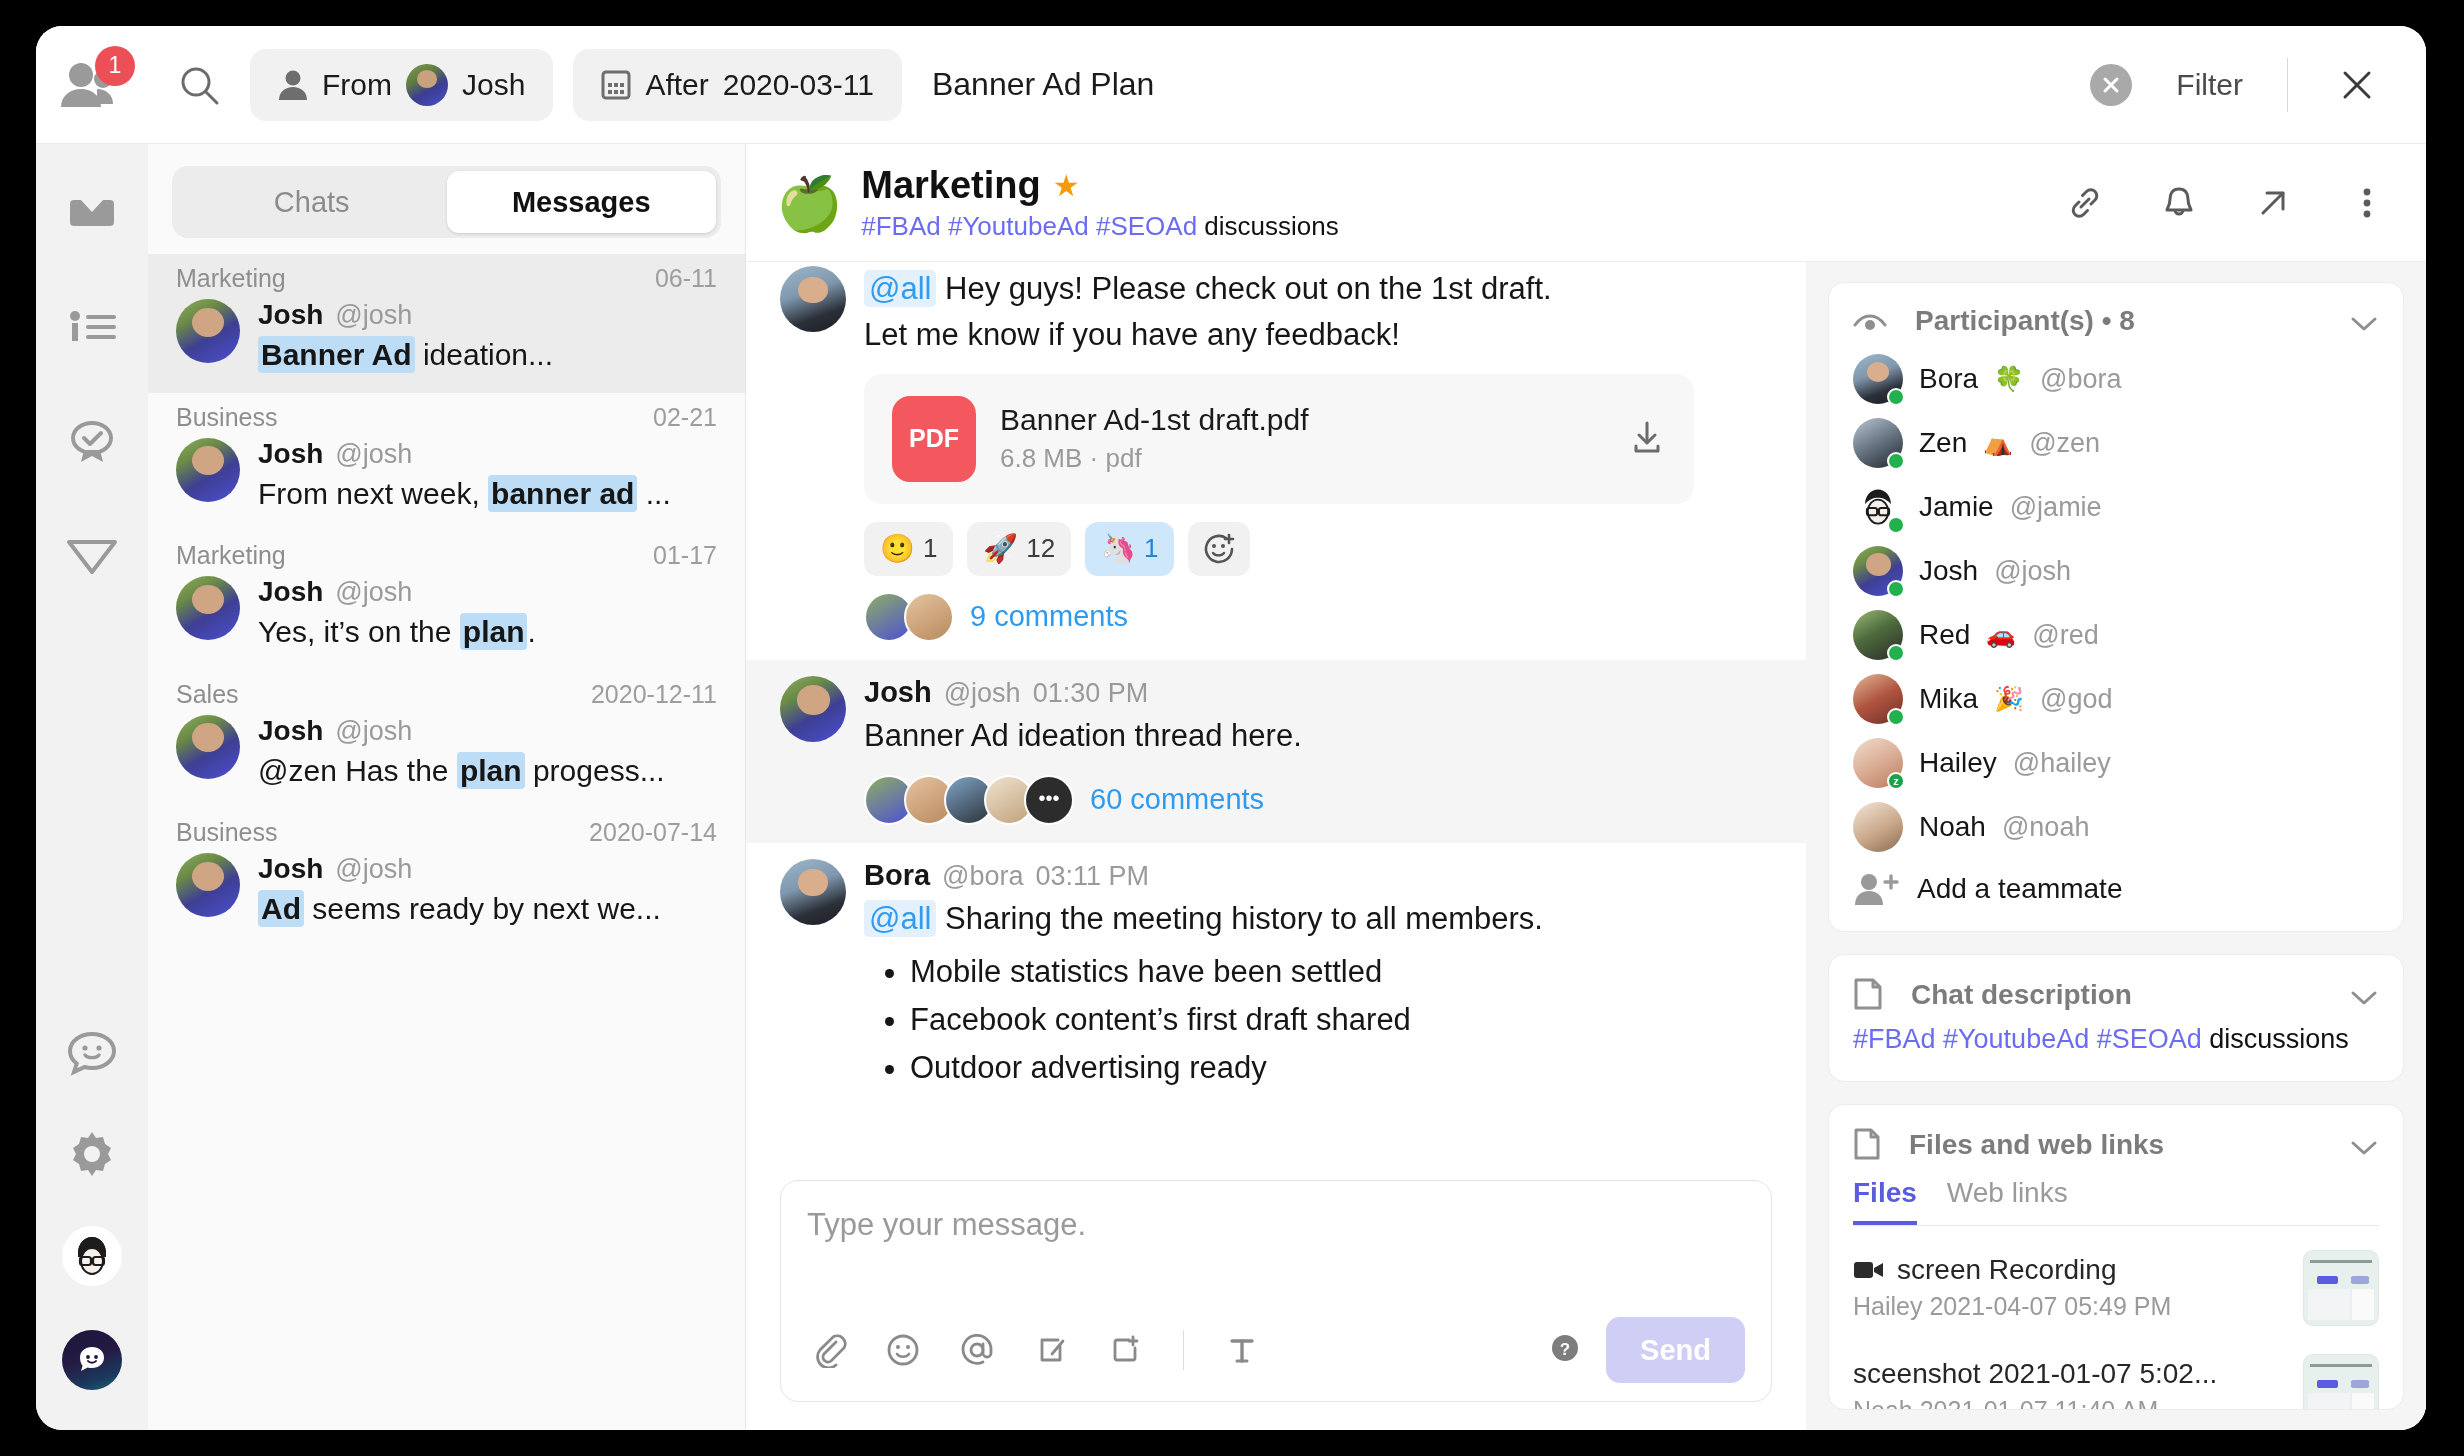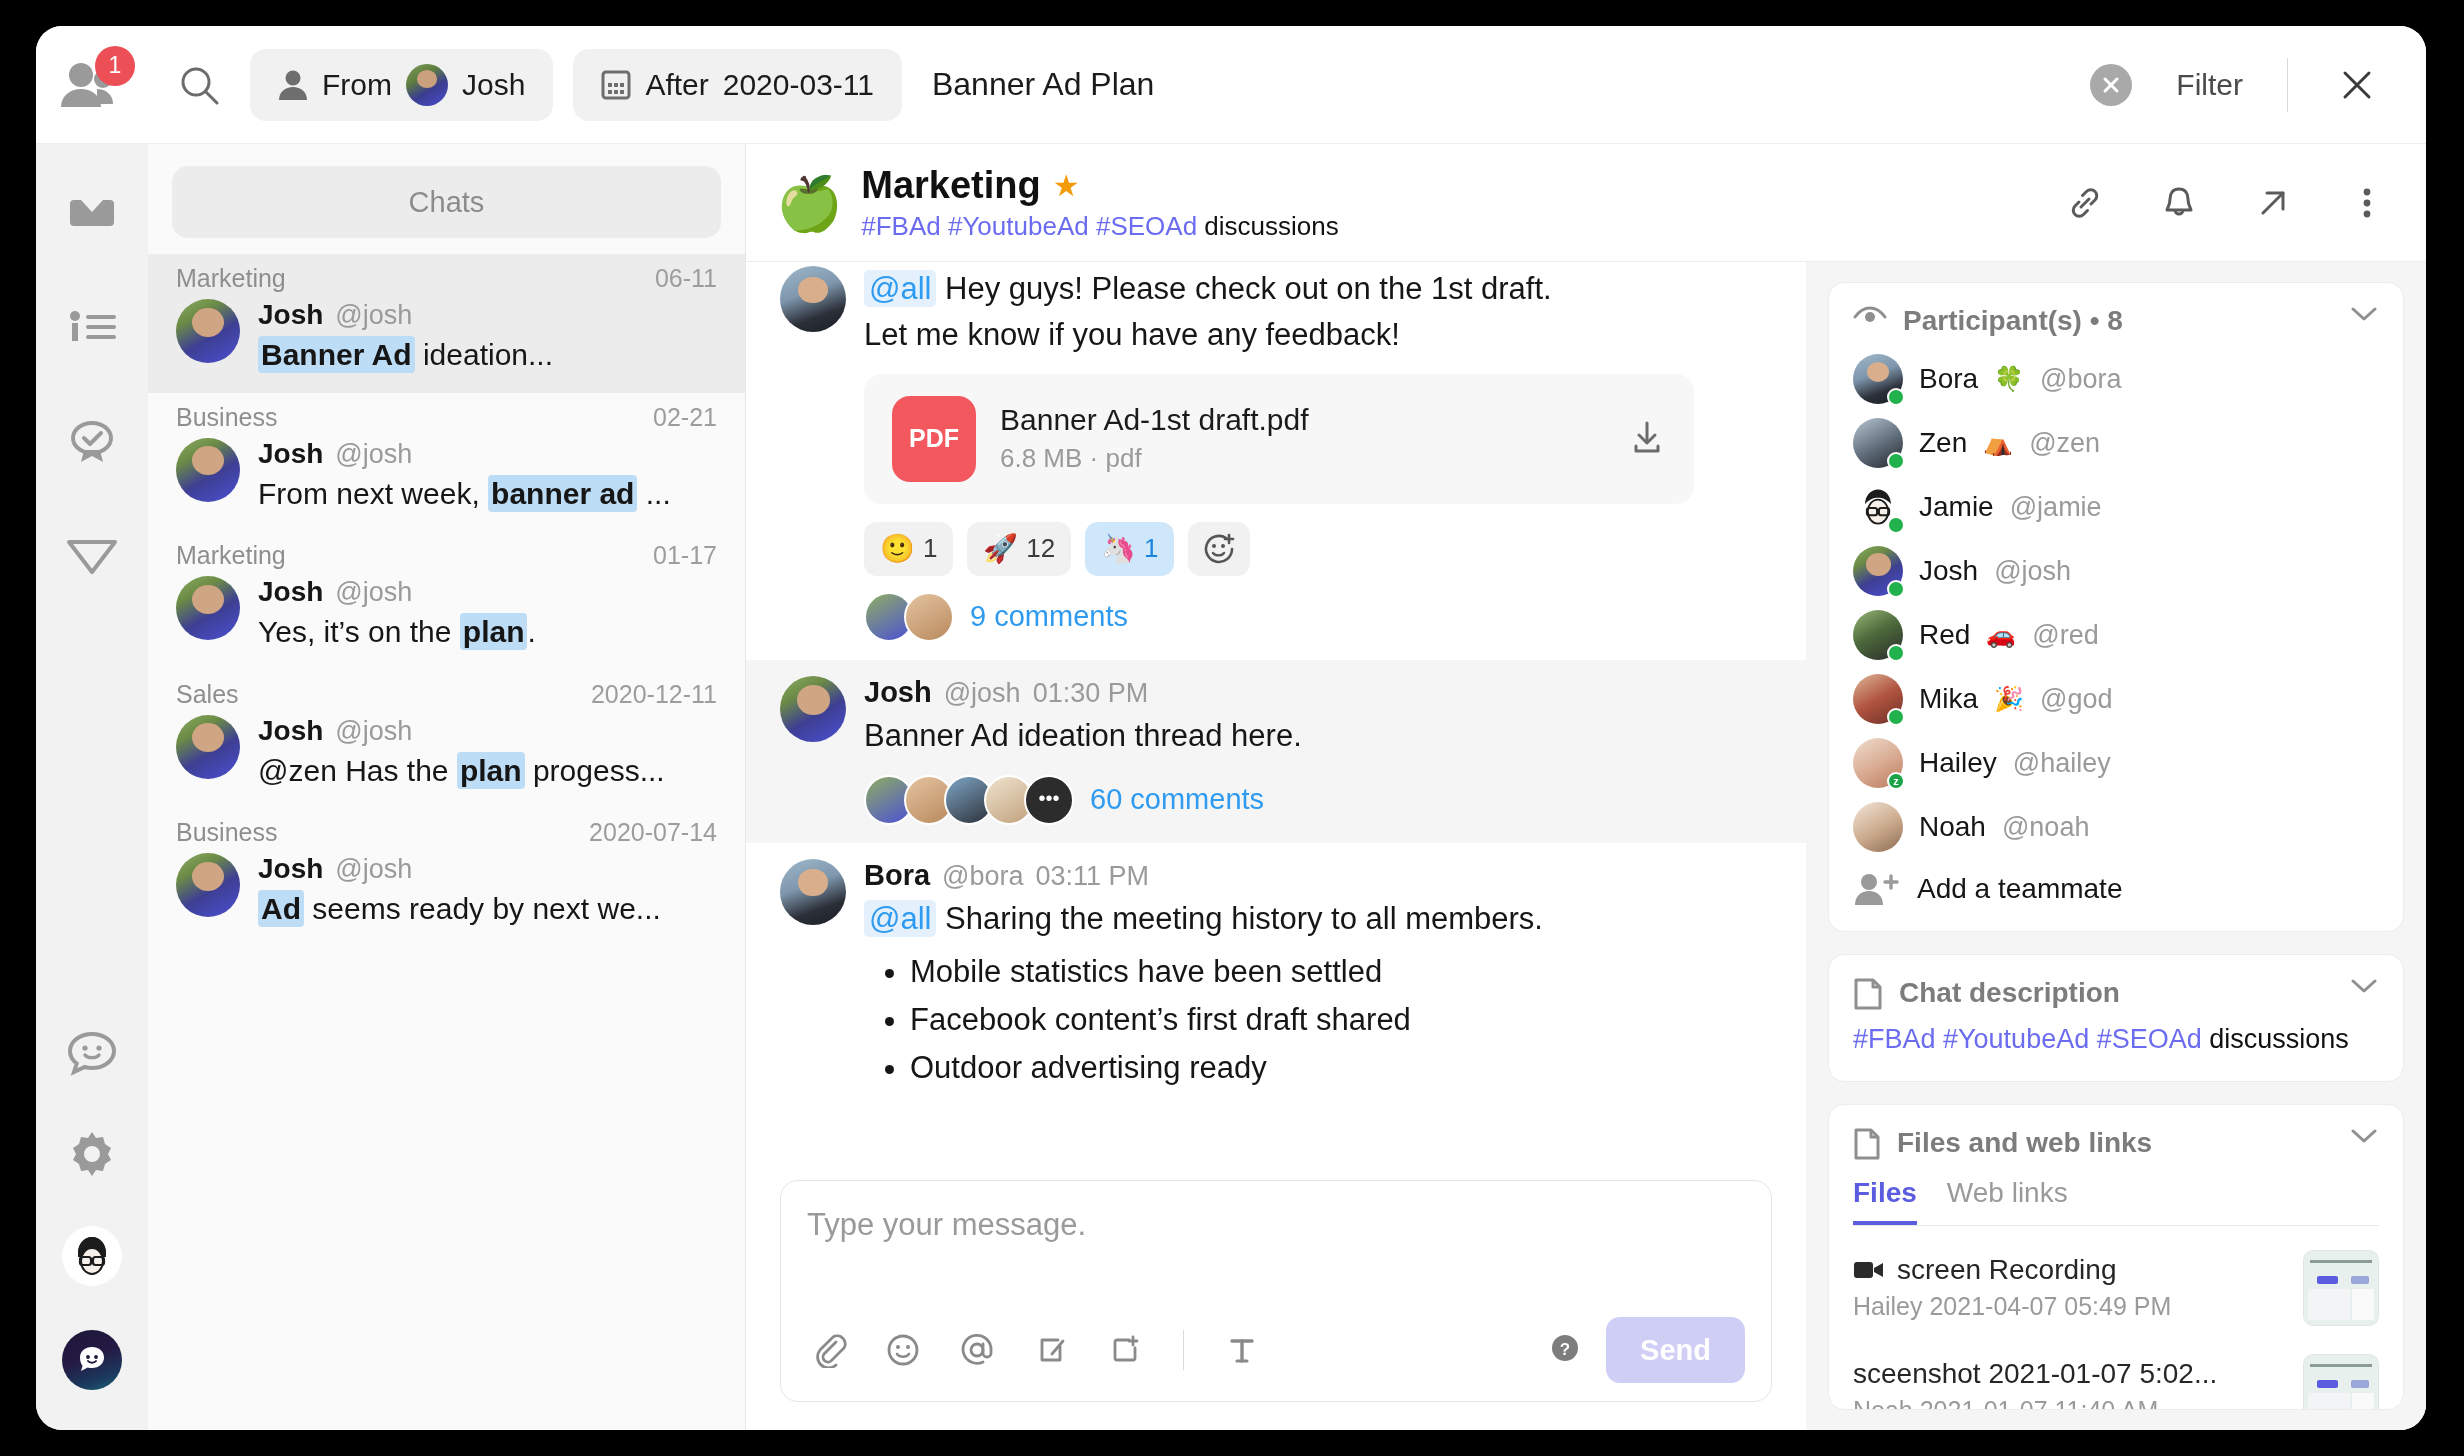--- a/index.html
+++ b/index.html
@@ -265,21 +265,21 @@
 
   
   .right-panel{
     width: 620px; min-width:620px;
     background:#f5f5f5;
     padding: 20px 22px;
     display:flex;flex-direction:column;gap:22px;
     overflow:hidden;
   }
   .card{background:#fff;border-radius:16px;border:1px solid #ececec;padding: 22px 24px;}
-  .card-head{display:flex;align-items:flex-start;gap:16px;margin-bottom:10px;}
+  .card-head{display:flex;align-items:flex-end;gap:28px;margin-bottom:10px;}
   .card-title{font-size:28px;font-weight:700;color:#7c7c7c;}
   .card-chev{margin-left:auto;cursor:pointer;}
   .p-row{display:flex;align-items:center;gap:16px;padding:7px 0;cursor:pointer;}
   .p-av{width:50px;height:50px;border-radius:50%;position:relative;flex:0 0 auto;overflow:visible;}
   .p-av .img{width:100%;height:100%;border-radius:50%;overflow:hidden;}
   .dot-on{position:absolute;right:-2px;bottom:-2px;width:18px;height:18px;border-radius:50%;background:#22b14c;border:2px solid #fff;}
   .dot-away{position:absolute;right:-2px;bottom:-2px;width:18px;height:18px;border-radius:50%;background:#1aa347;border:2px solid #fff;display:flex;align-items:center;justify-content:center;color:#fff;font-size:11px;font-weight:700;}
   .p-name{font-size:28px;color:#161616;}
   .p-emo{font-size:24px;}
   .p-handle{font-size:27px;color:#9a9a9a;}
@@ -439,20 +439,21 @@
             <path d="M13 18c1.8 2.3 6.2 2.3 8 0" fill="none" stroke="#1d1638" stroke-width="2" stroke-linecap="round"></path>
           </svg>
         </div>
       </div>
     </div>
 
     <div class="list-panel">
       <div class="seg-wrap">
         <div class="seg">
           <div class="seg-item">Chats</div>
+          <div class="seg-item active">Messages</div>
         </div>
       </div>
 
       <div class="msg-list">
 
         <div class="msg-item selected">
           <div class="msg-meta">
             <span class="msg-chan">Marketing</span>
             <span class="msg-date">06-11</span>
           </div>

